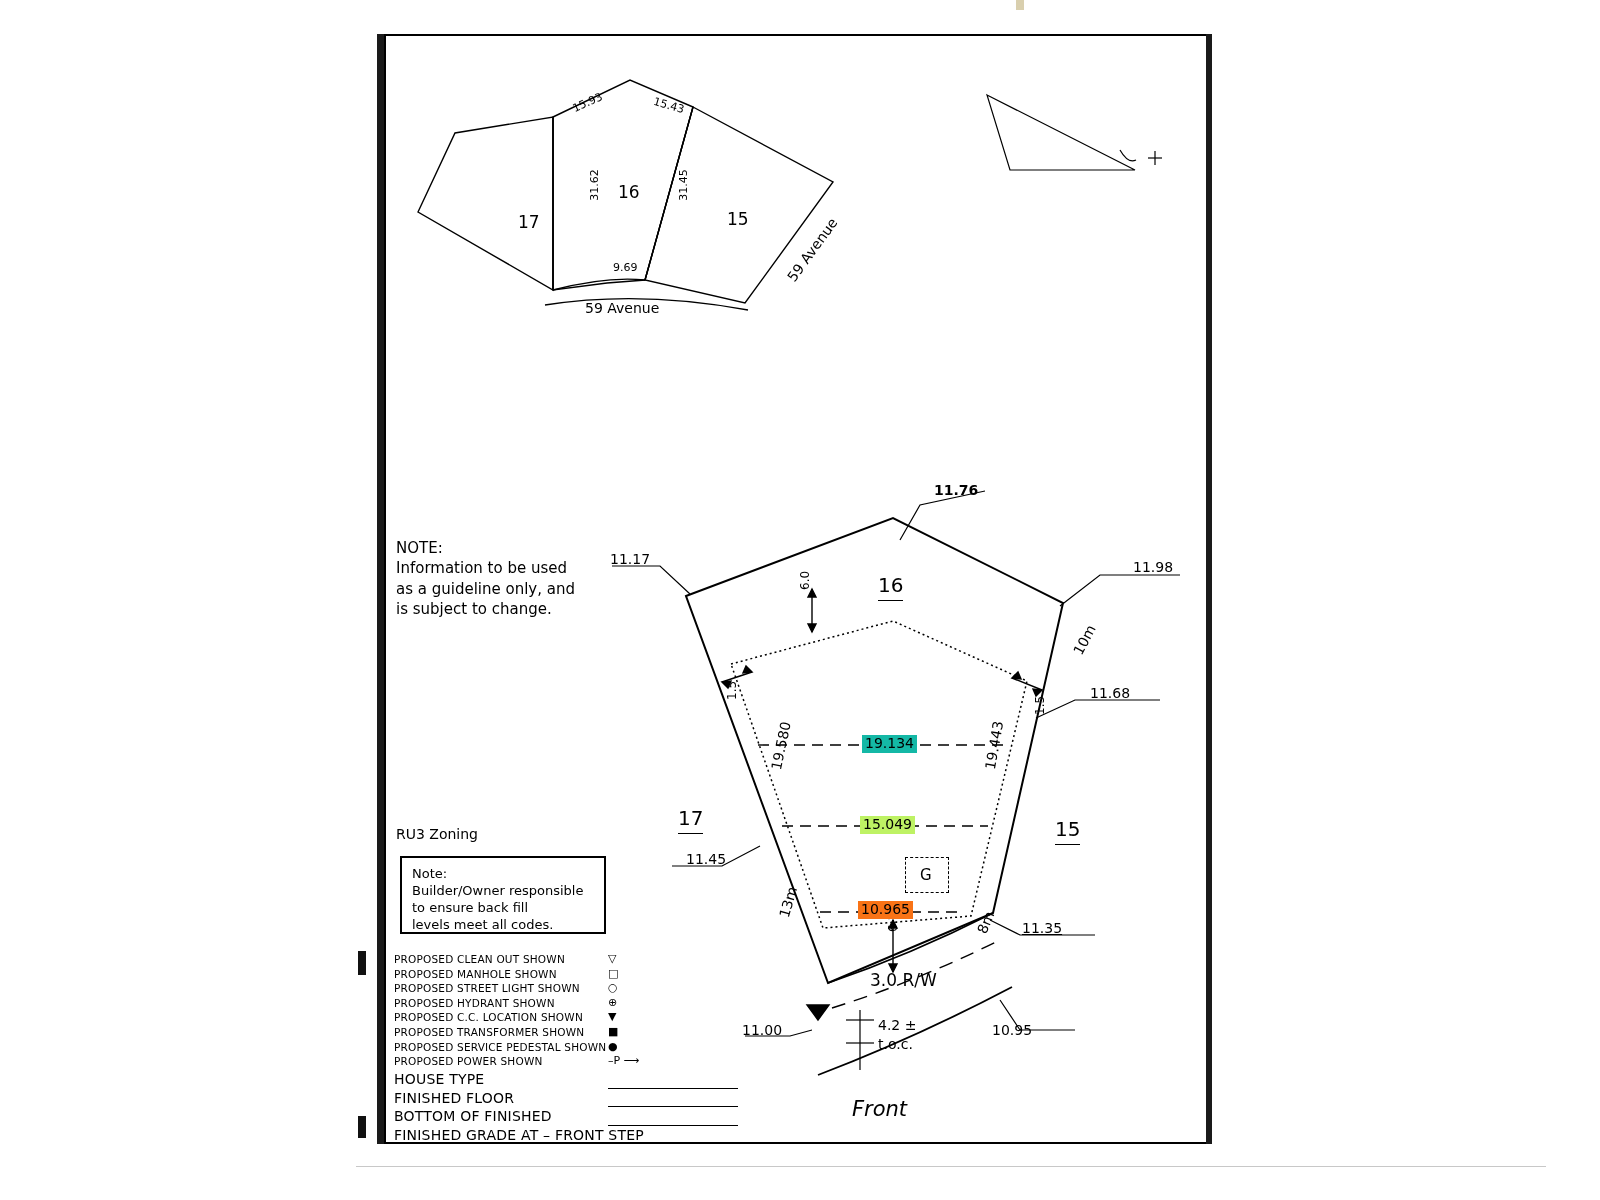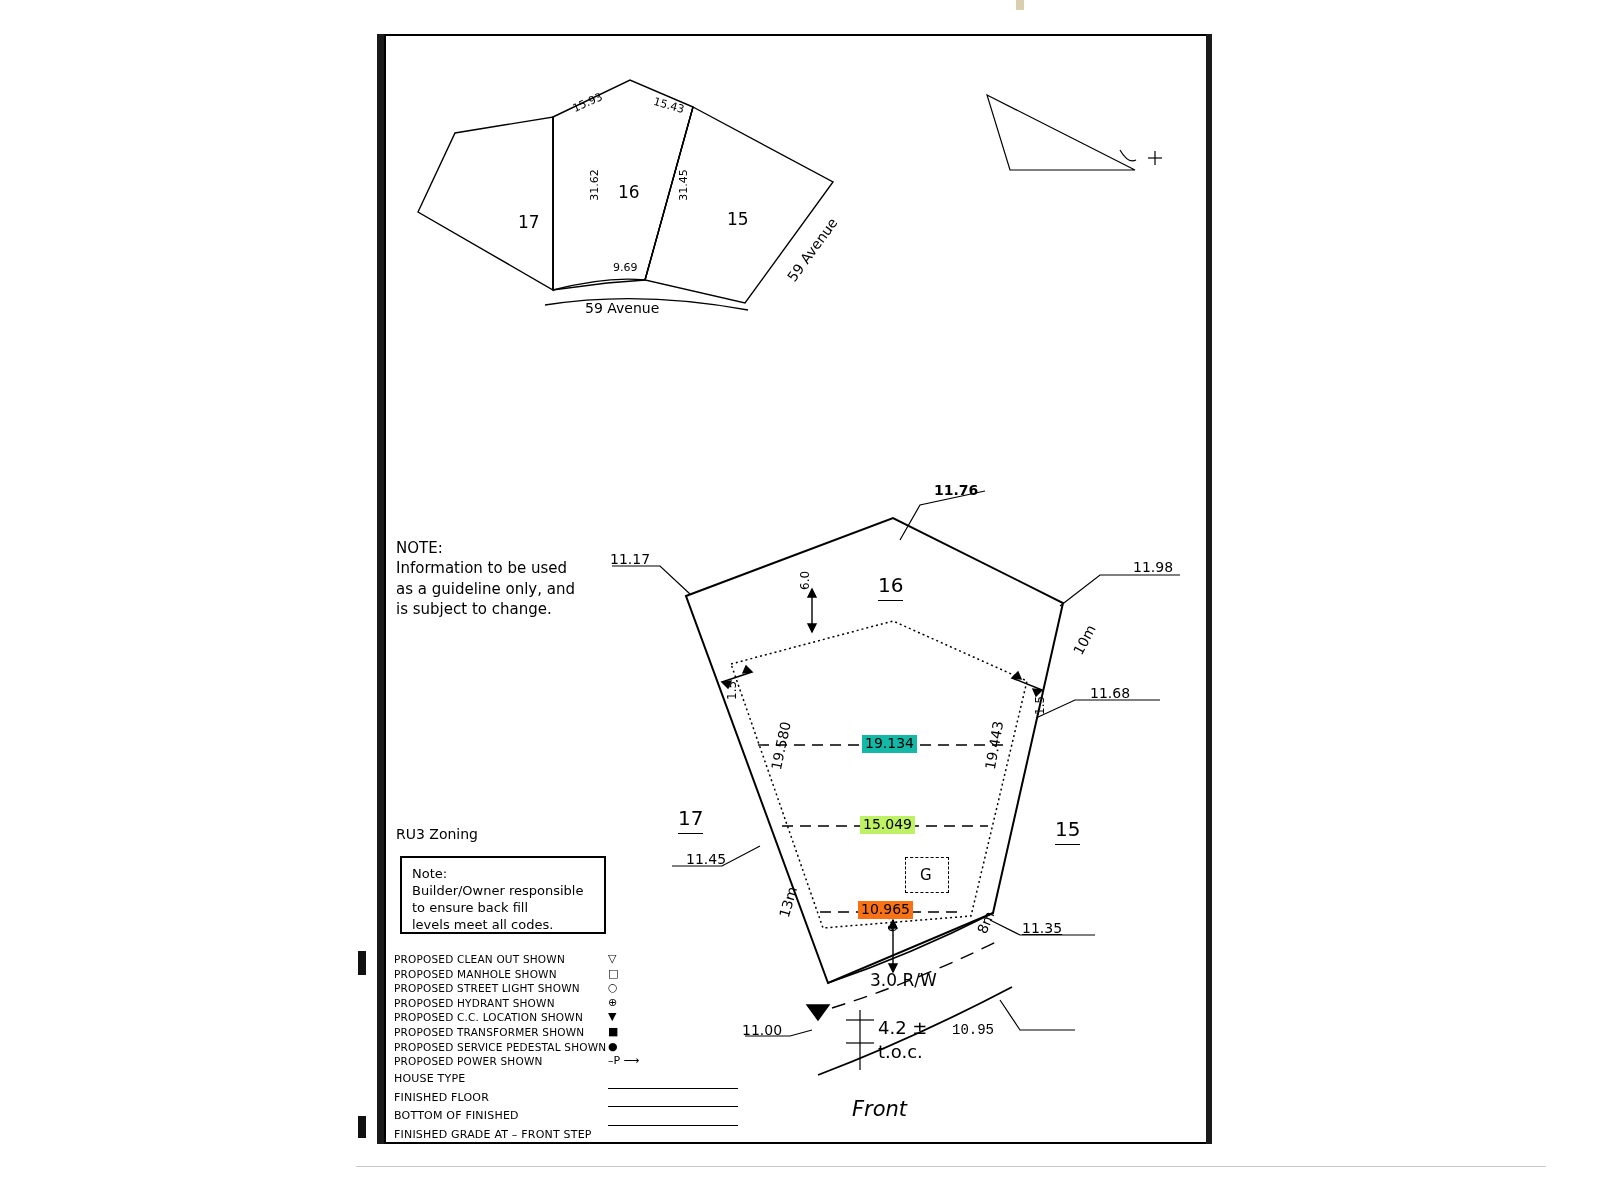--- a/index.html
+++ b/index.html
@@ -104,21 +104,21 @@
     position: absolute;
     left: 608px; top: 952px;
     width: 60px;
     font-size: 11px;
     line-height: 14.6px;
     text-align: left;
   }
   .legend2 {
     position: absolute;
     left: 394px; top: 1070px;
-    font-size: 11px;
+    font-size: 14px;
     line-height: 18.5px;
     letter-spacing: 0.2px;
   }
   .legend2-lines {
     position: absolute;
     left: 608px; top: 1070px;
   }
   .legend2-lines div {
     width: 130px;
     height: 18.5px;
@@ -279,27 +279,27 @@
   <div class="lbl md" style="left:974px; top:930px; transform:rotate(-68deg); transform-origin:left top;">8m</div>
   <div class="lbl md" style="left:1070px; top:650px; transform:rotate(-62deg); transform-origin:left top;">10m</div>
 
   <div class="lbl md" style="left:934px; top:482px;font-weight:bold;">11.76</div>
   <div class="lbl md" style="left:610px; top:551px;">11.17</div>
   <div class="lbl md" style="left:1133px; top:559px;">11.98</div>
   <div class="lbl md" style="left:1090px; top:685px;">11.68</div>
   <div class="lbl md" style="left:686px; top:851px;">11.45</div>
   <div class="lbl md" style="left:1022px; top:920px;text-decoration:underline;">11.35</div>
   <div class="lbl md" style="left:742px; top:1022px;">11.00</div>
-  <div class="lbl md" style="left:952px; top:1022px;font-family:Liberation Mono, monospace;">10.95</div>
+  <div class="lbl md" style="left:992px; top:1022px;">10.95</div>
 
   <div class="gbox"></div>
   <div class="gbox-label">G</div>
 
   <div class="lbl" style="left:870px; top:970px; font-size:17px;">3.0 R/W</div>
-  <div class="lbl" style="left:878px; top:1016px; font-size:18px; line-height:1.35;">4.2 ±
+  <div class="lbl" style="left:878px; top:1016px; font-size:14px; line-height:1.35;">4.2 ±
 t.o.c.</div>
   <div class="lbl" style="left:852px; top:1096px; font-size:21px;font-style:italic;">Front</div>
 
   <div class="black-tick" style="left:358px; top:951px; width:8px; height:24px;"></div>
   <div class="black-tick" style="left:358px; top:1116px; width:8px; height:22px;"></div>
 
   <div class="legend">
     <span class="legend-row">PROPOSED CLEAN OUT SHOWN</span>
     <span class="legend-row">PROPOSED MANHOLE SHOWN</span>
     <span class="legend-row">PROPOSED STREET LIGHT SHOWN</span>

